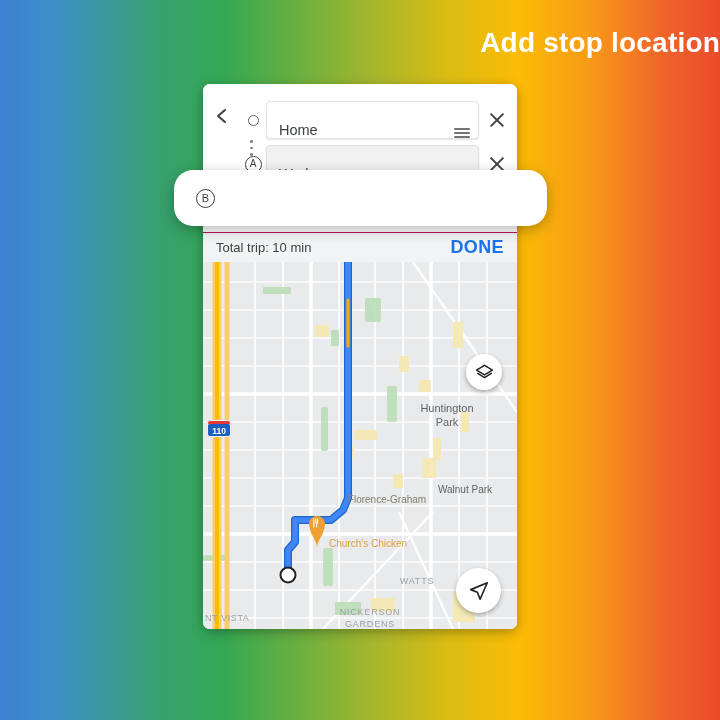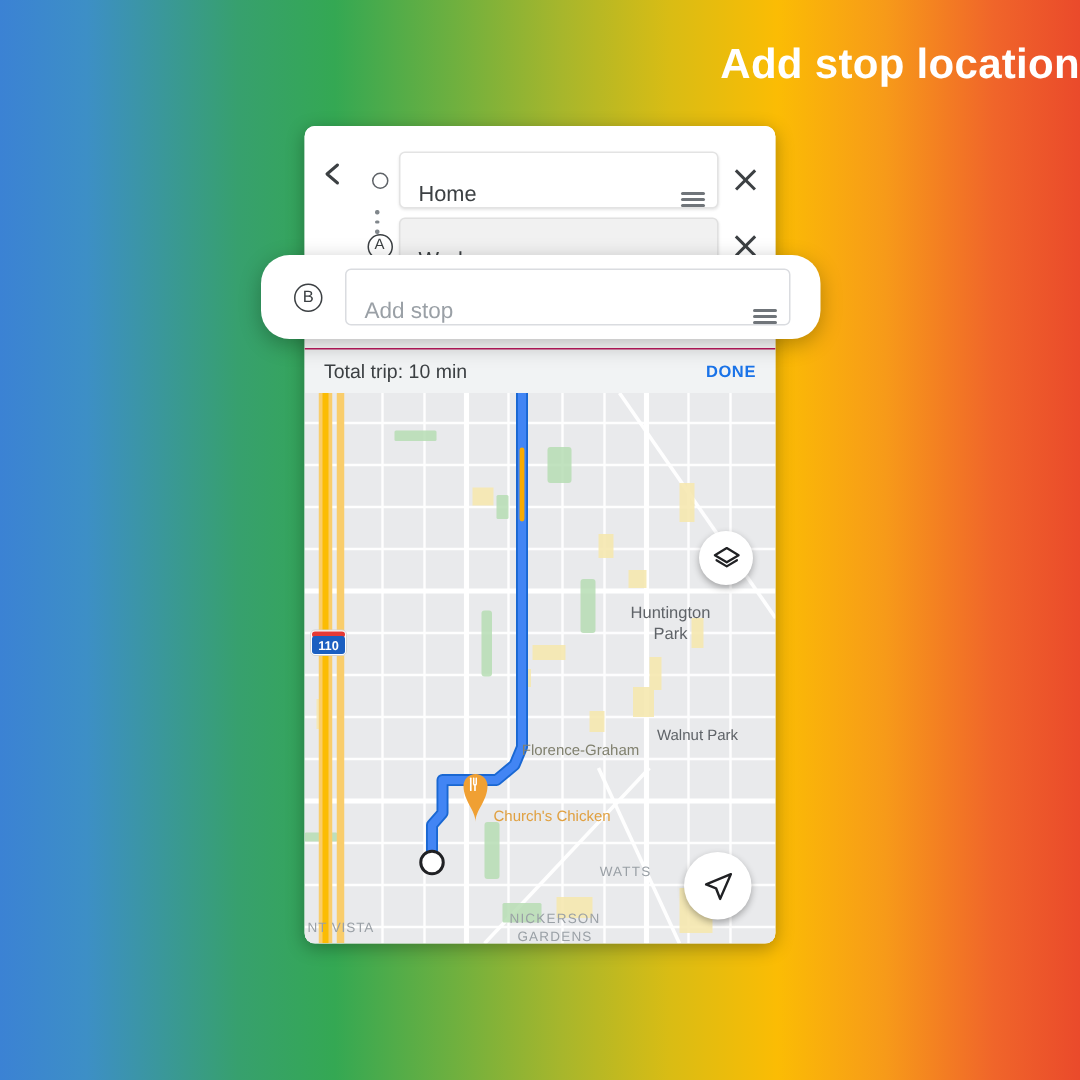--- a/index.html
+++ b/index.html
@@ -184,21 +184,21 @@
     width: 314px;
     height: 30px;
     background: #f1f3f4;
     display: flex;
     align-items: center;
     justify-content: space-between;
     padding: 0 13px;
     border-top: 1px solid #be185d;
   }
   .trip-text { font-size: 13px; color: #3c4043; }
-  .done-btn { font-size: 11px; color: #1a73e8; font-weight: bold; letter-spacing: 0.4px; }
+  .done-btn { font-size: 18px; color: #1a73e8; font-weight: bold; letter-spacing: 0.4px; }
 
   
   .map {
     position: absolute;
     left: 0; top: 178px;
     width: 314px;
     height: 367px;
     background: #e9eaec;
     overflow: hidden;
   }
@@ -459,21 +459,13 @@
         <svg width="22" height="22" viewBox="0 0 24 24">
           <path d="M21 3 L3 10.5 L10.2 13.3 L13.2 21 Z" fill="none" stroke="#202124" stroke-width="1.8" stroke-linejoin="round"></path>
         </svg>
       </span>
     </div>
   </div>
 </div>
 
 <div class="add-card">
   <div class="letter-node">B</div>
-  <div class="field">
-    <div class="field-text placeholder">Add stop</div>
-    <div class="drag-handle">
-        <i></i>
-        <i></i>
-        <i></i>
-      </div>
-  </div>
 </div>
 
 </body></html>

